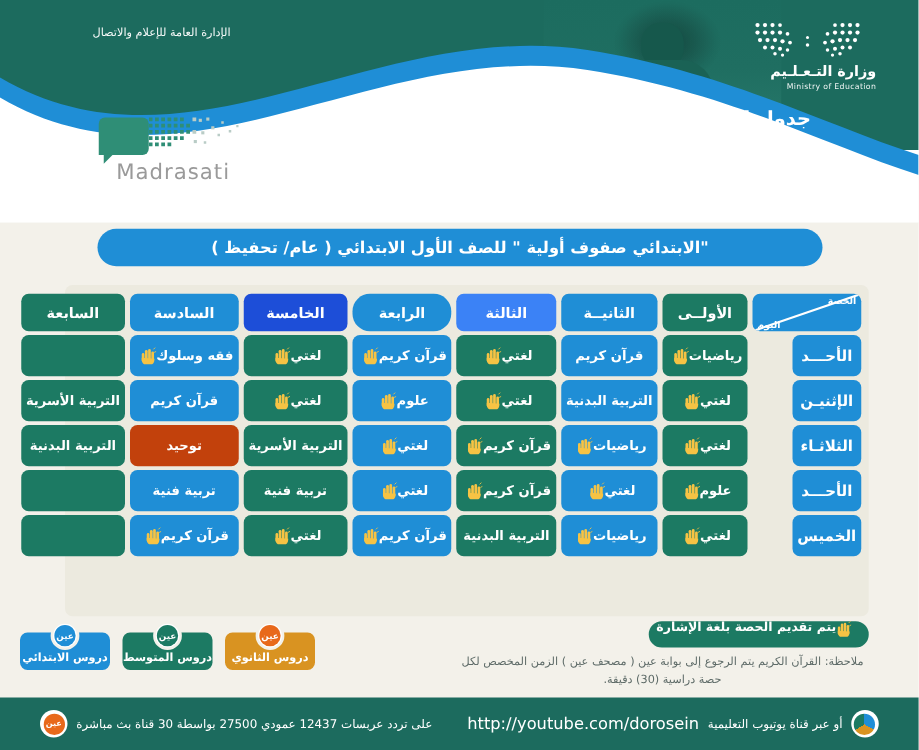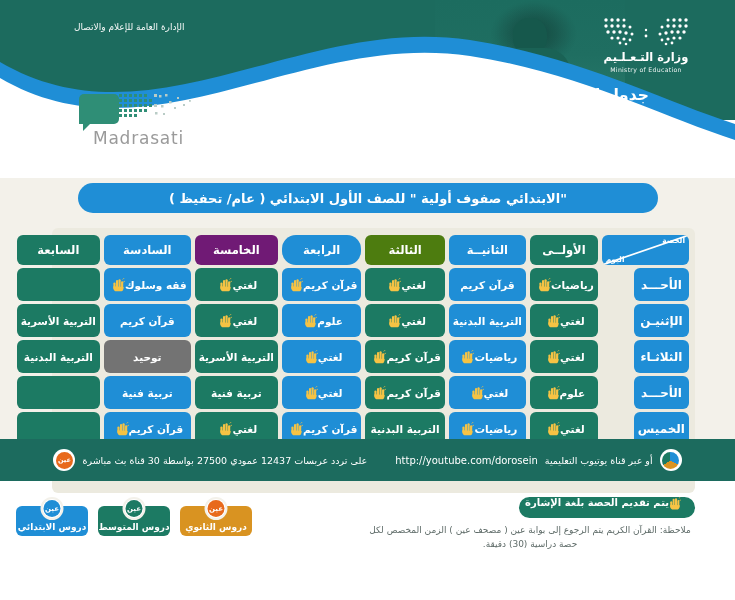--- a/index.html
+++ b/index.html
@@ -4,21 +4,21 @@
 <title>جدول الحصص اليومي للدروس</title>
 <style>
   * { box-sizing: border-box; margin: 0; padding: 0; }
   body {
     width: 735px; height: 600px;
     font-family: "DejaVu Sans", "Liberation Sans", sans-serif;
     background: #ffffff;
     overflow: hidden;
     position: relative;
   }
-  .page { position: relative; width: 735px; height: 481px; background: #f3f1ea; text-decoration: underline; }
+  .page { position: relative; width: 735px; height: 600px; background: #f3f1ea; text-decoration: underline; }
 
   
   .header {
     position: absolute; top: 0; left: 0; width: 735px; height: 178px;
     overflow: hidden; background: #ffffff;
   }
   .header-green {
     position: absolute; top: 0; left: 0; width: 735px; height: 120px;
     background: #1c6b5e;
   }
@@ -46,21 +46,21 @@
   }
   .photo-laptop {
     position: absolute; left: 96px; top: 74px; width: 54px; height: 22px;
     background: rgba(206,232,226,.45);
     transform: skewX(-12deg);
   }
   .header-wave { position: absolute; top: 0; left: 0; width: 735px; height: 178px; }
 
   .ministry-logo {
     position: absolute; right: 34px; top: 16px; width: 110px;
-    text-align: center; color: #ffffff;
+    text-align: right; color: #ffffff;
   }
   .ministry-dots { width: 92px; height: 30px; margin: 0 auto 5px; display:block; }
   .ministry-ar { font-size: 11.5px; letter-spacing: .5px; font-weight: 700; line-height: 1.2; }
   .ministry-en { font-size: 6.2px; letter-spacing: .3px; margin-top: 1px; opacity: .92; }
 
   .admin-label {
     position: absolute; left: 74px; top: 22px;
     color: #ffffff; font-size: 9px; letter-spacing: -.3px;
     white-space: nowrap; opacity: .96;
   }
@@ -184,21 +184,21 @@
   }
   .bb-left {
     display: flex; align-items: center; gap: 7px;
     margin-right: auto; margin-left: 14px; direction: rtl;
   }
   .bb-right {
     display: flex; align-items: center; gap: 7px;
     margin-left: auto; margin-right: 14px;
   }
   .bb-text { color: #ffffff; font-size: 9.5px; white-space: nowrap; }
-  .bb-url { color: #ffffff; font-size: 10px; direction: ltr; white-space: nowrap; text-align: center; }
+  .bb-url { color: #ffffff; font-size: 13px; direction: ltr; white-space: nowrap; text-align: center; }
   .bb-badge {
     width: 22px; height: 22px; border-radius: 50%;
     background: #ffffff; display: flex; align-items: center; justify-content: center;
     flex: 0 0 auto;
   }
   .bb-badge .inner {
     width: 17px; height: 17px; border-radius: 50%;
     display: flex; align-items: center; justify-content: center;
     color: #ffffff; font-size: 6.5px; font-weight: 700;
   }
@@ -357,27 +357,27 @@
                 <span class="lbl-day">اليوم</span>
               </div>
             </th>
             <th>
               <div class="cell hdr-cell" style="background: rgb(28, 122, 99);">الأولــى</div>
             </th>
             <th>
               <div class="cell hdr-cell" style="background: rgb(31, 142, 214);">الثانيــة</div>
             </th>
             <th>
-              <div class="cell hdr-cell" style="background: #4d7c0f; text-align: center;">الثالثة</div>
+              <div class="cell hdr-cell" style="background: #3b82f6; text-align: center;">الثالثة</div>
             </th>
             <th>
               <div class="cell hdr-cell" style="background: rgb(31, 142, 214); border-radius: 14px;">الرابعة</div>
             </th>
             <th>
-              <div class="cell hdr-cell" style="background: #701a75;">الخامسة</div>
+              <div class="cell hdr-cell" style="background: #1d4ed8;">الخامسة</div>
             </th>
             <th>
               <div class="cell hdr-cell" style="background: rgb(31, 142, 214);">السادسة</div>
             </th>
             <th>
               <div class="cell hdr-cell" style="background: rgb(28, 122, 99);">السابعة</div>
             </th>
           </tr>
       </thead>
       <tbody id="body-rows">
@@ -653,21 +653,21 @@
                   </g>
                 </svg>
               </div>
             </td>
             <td>
               <div class="cell" style="background: rgb(28, 122, 99);">
                 <span>التربية الأسرية</span>
               </div>
             </td>
             <td>
-              <div class="cell" style="background: #737373;">
+              <div class="cell" style="background: #c2410c;">
                 <span>توحيد</span>
               </div>
             </td>
             <td>
               <div class="cell" style="background: rgb(28, 122, 99);">
                 <span>التربية البدنية</span>
               </div>
             </td>
           </tr>
           <tr>

